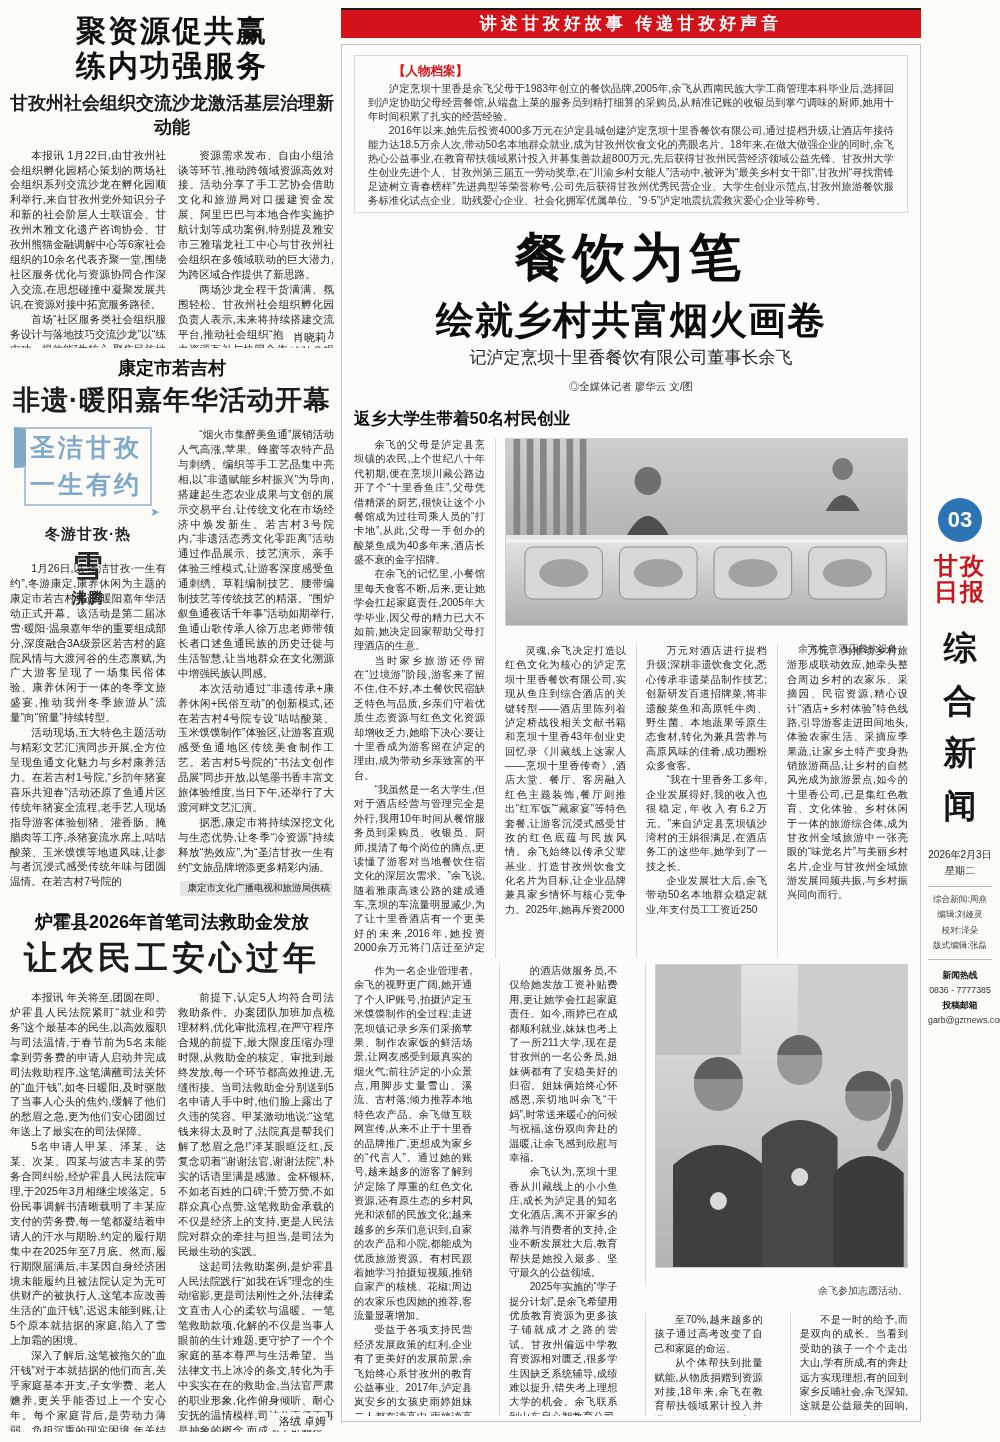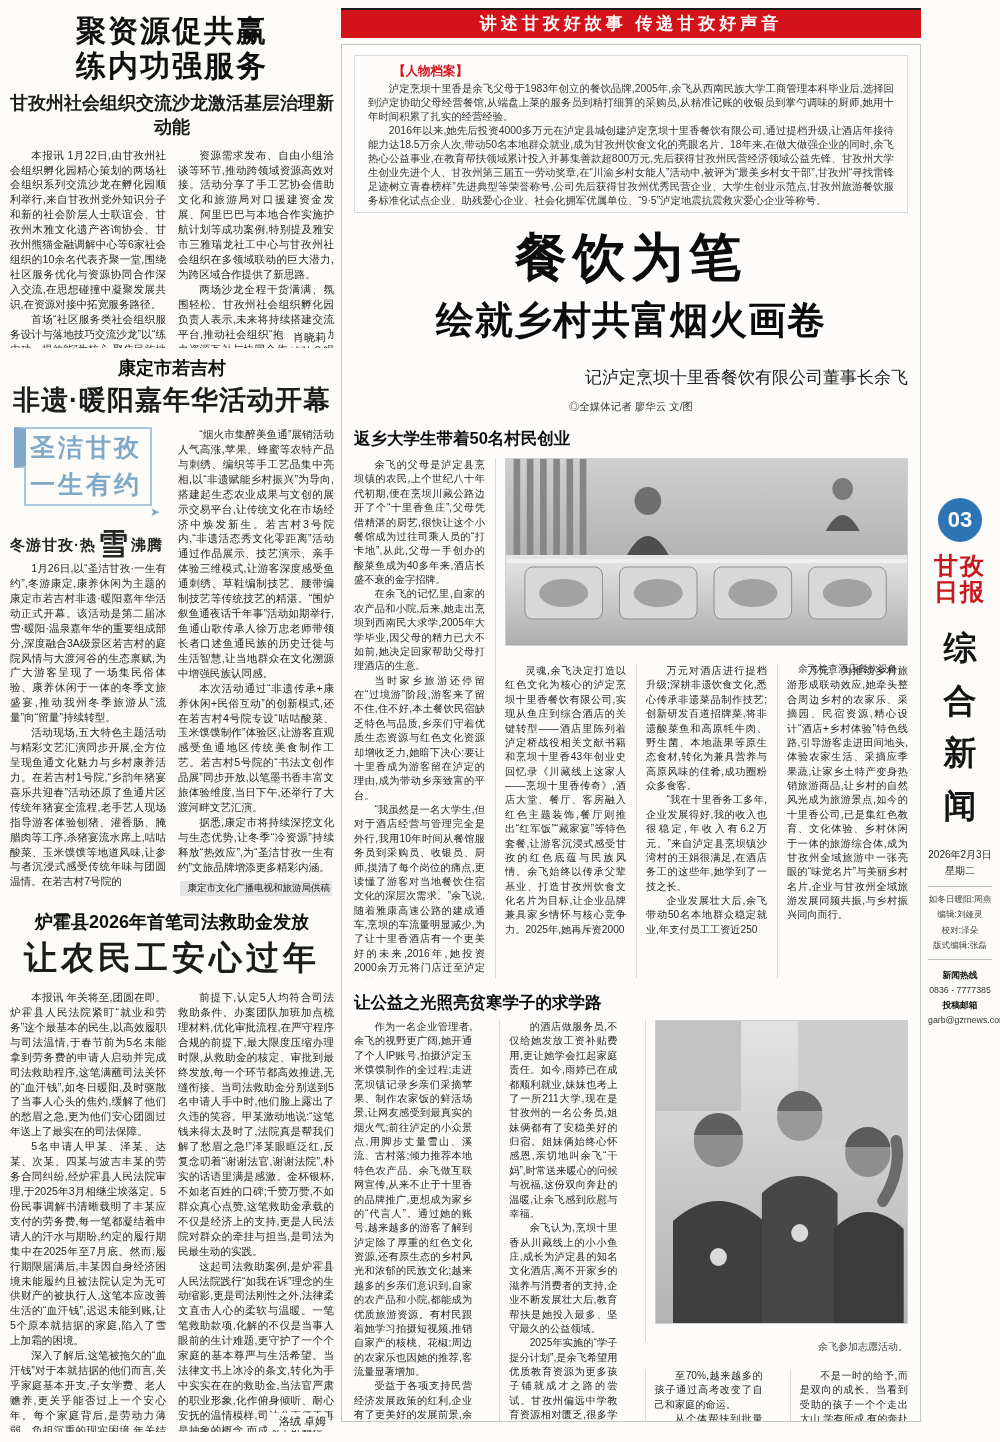--- a/index.html
+++ b/index.html
@@ -24,34 +24,34 @@
   .textcol p { margin:0; text-indent:2em; }
   .byline-abs { position:absolute; right:6px; bottom:2px; font-size:11px; background:#fcfbf7; padding:1px 2px 1px 10px; color:#222; }
   .credit-abs { position:absolute; right:2px; bottom:2px; font-size:9.5px; background:#e5e5e5; padding:1px 2px 1px 8px; color:#222; }
   
   .sj-logo { height:128px; margin-bottom:6px; position:relative; }
   .sj-line { display:inline-block; font-size:25px; letter-spacing:3px; color:#7fa8c9; font-weight:600;
              border:2px solid #a9c6dc; padding:1px 8px 1px 4px; background:#fcfbf7; }
   .sj-line1 { border-left:12px solid #7fa8c9; margin-left:4px; }
   .sj-line2 { margin-left:14px; margin-top:-2px; border-top:none; }
   .sj-arrow { color:#7fa8c9; font-size:12px; display:block; text-align:right; margin:-2px 6px 0 0; }
-  .sj-slogan { font-size:15px; font-weight:800; margin-top:3px; letter-spacing:1px; display:flex; align-items:center; }
+  .sj-slogan { font-size:15px; font-weight:800; margin-top:3px; letter-spacing:1px; display:flex; align-items:center;flex-direction:column; }
   .sj-snow { font-size:30px; font-weight:800; margin:0 2px; font-family:"Liberation Serif", serif; }
   
   .main-region { position:absolute; left:341px; top:8px; width:580px; }
   .banner { height:28px; background:#d3121a; border-top:2px solid #1b1b1b; color:#fff; text-align:center;
             font-size:17px; font-weight:800; line-height:27px; letter-spacing:4px; }
   .main-box { margin-top:6px; border:1px solid #c6c6c6; height:1378px; padding:10px 12px; background:#fdfcfa;
               overflow:hidden; box-sizing:border-box; }
   .profile-box { border:1px solid #dadada; padding:7px 13px; height:158px; overflow:hidden; box-sizing:border-box; }
   .profile-label { color:#d3121a; font-weight:700; font-size:12.5px; text-indent:2em; margin-bottom:2px; }
   .profile-box p { margin:0; font-size:10.4px; line-height:1.34; text-align:justify; text-indent:2em; color:#333; }
   .hl1 { font-size:52px; font-weight:900; text-align:center; letter-spacing:6px; margin-top:10px; color:#0c0c0c; }
   .hl2 { font-size:38px; font-weight:900; text-align:center; letter-spacing:1px; margin-top:2px; color:#0c0c0c; }
-  .subhead { font-size:17px; text-align:right; margin-top:20px; color:#222; font-family:"Liberation Serif", serif; }
+  .subhead { font-size:17px; text-align:center; margin-top:0; color:#222; font-family:"Liberation Serif", serif; }
   .mbyline { font-size:10.5px; text-align:center; margin-top:11px; color:#333; }
   .sec-title { font-size:16.5px; font-weight:800; margin-top:14px; color:#0e0e0e; }
   .sec-grid { display:grid; grid-template-columns:repeat(4,1fr); column-gap:10px; margin-top:8px; overflow:hidden; }
   .sec1-grid { grid-template-rows:206px 1fr; height:520px; }
   .sec2-grid { grid-template-rows:322px 1fr; height:452px; margin-top:6px;gap:27px; }
   .mcol { font-size:10.2px; line-height:1.41; text-align:justify; color:#262626; min-width:0; overflow:hidden; }
   .mcol p { margin:0; text-indent:2em; }
   .rule-l { border-left:1px solid #ddd9d2; padding-left:9px; }
   .photo-block { min-width:0; }
   .photo-frame { border:1px solid #cfcfcf; background:#c4c4c4; overflow:hidden; }
@@ -169,21 +169,21 @@
 
       <div class="hl1">餐饮为笔</div>
       <div class="hl2">绘就乡村共富烟火画卷</div>
       <div class="subhead">记泸定烹坝十里香餐饮有限公司董事长余飞</div>
       <div class="mbyline">◎全媒体记者 廖华云 文/图</div>
 
       <div class="sec-title">返乡大学生带着50名村民创业</div>
       <div class="sec-grid sec1-grid">
         <div class="mcol s1-colA">
             <p>余飞的父母是泸定县烹坝镇的农民,上个世纪八十年代初期,便在烹坝川藏公路边开了个“十里香鱼庄”,父母凭借精湛的厨艺,很快让这个小餐馆成为过往司乘人员的“打卡地”,从此,父母一手创办的酸菜鱼成为40多年来,酒店长盛不衰的金字招牌。</p>
-            <p>在余飞的记忆里,自家的农产品和小院,后来,她走出烹坝到西南民大求学,2005年大学毕业,因父母的精力已大不如前,她决定回家帮助父母打理酒店的生意。</p>
+            <p>在余飞的记忆里,小餐馆里每天食客不断,后来,更让她学会扛起家庭责任,2005年大学毕业,因父母的精力已大不如前,她决定回家帮助父母打理酒店的生意。</p>
             <p>当时家乡旅游还停留在“过境游”阶段,游客来了留不住,住不好,本土餐饮民宿缺乏特色与品质,乡亲们守着优质生态资源与红色文化资源却增收乏力,她暗下决心:要让十里香成为游客留在泸定的理由,成为带动乡亲致富的平台。</p>
             <p>“我虽然是一名大学生,但对于酒店经营与管理完全是外行,我用10年时间从餐馆服务员到采购员、收银员、厨师,摸清了每个岗位的痛点,更读懂了游客对当地餐饮住宿文化的深层次需求。”余飞说,随着雅康高速公路的建成通车,烹坝的车流量明显减少,为了让十里香酒店有一个更美好的未来,2016年,她投资2000余万元将门店迁至泸定县城。</p>
           </div>
         <div class="photo-block s1-photo rule-l">
           <div class="photo-frame">
             <svg viewBox="0 0 424 186" preserveAspectRatio="none">
               <defs>
                 <linearGradient id="g1" x1="0" y1="0" x2="0" y2="1">
                   <stop offset="0" stop-color="#cfcfcf"></stop>
                     <stop offset="1" stop-color="#9a9a9a"></stop>
@@ -228,21 +228,20 @@
         <div class="mcol rule-l">
             <p>万元对酒店进行提档升级;深耕非遗饮食文化,悉心传承非遗菜品制作技艺;创新研发百道招牌菜,将非遗酸菜鱼和高原牦牛肉、野生菌、本地蔬果等原生态食材,转化为兼具营养与高原风味的佳肴,成功圈粉众多食客。</p>
             <p>“我在十里香务工多年,企业发展得好,我的收入也很稳定,年收入有6.2万元。”来自泸定县烹坝镇沙湾村的王娟很满足,在酒店务工的这些年,她学到了一技之长。</p>
             <p>企业发展壮大后,余飞带动50名本地群众稳定就业,年支付员工工资近250</p>
           </div>
         <div class="mcol rule-l">
             <p>万元。为推动乡村旅游形成联动效应,她牵头整合周边乡村的农家乐、采摘园、民宿资源,精心设计“酒店+乡村体验”特色线路,引导游客走进田间地头,体验农家生活、采摘应季果蔬,让家乡土特产变身热销旅游商品,让乡村的自然风光成为旅游景点,如今的十里香公司,已是集红色教育、文化体验、乡村休闲于一体的旅游综合体,成为甘孜州全域旅游中一张亮眼的“味觉名片”与美丽乡村名片,企业与甘孜州全域旅游发展同频共振,与乡村振兴同向而行。</p>
           </div>
       </div>
 
-      <div class="sec-title sec2-title">让公益之光照亮贫寒学子的求学路</div>
       <div class="sec-grid sec2-grid">
         <div class="mcol s2-colA">
             <p>作为一名企业管理者,余飞的视野更广阔,她开通了个人IP账号,拍摄泸定玉米馍馍制作的全过程;走进烹坝镇记录乡亲们采摘苹果、制作农家饭的鲜活场景,让网友感受到最真实的烟火气;前往泸定的小众景点,用脚步丈量雪山、溪流、古村落;倾力推荐本地特色农产品。余飞做互联网宣传,从来不止于十里香的品牌推广,更想成为家乡的“代言人”。通过她的账号,越来越多的游客了解到泸定除了厚重的红色文化资源,还有原生态的乡村风光和浓郁的民族文化;越来越多的乡亲们意识到,自家的农产品和小院,都能成为优质旅游资源。有村民跟着她学习拍摄短视频,推销自家产的核桃、花椒;周边的农家乐也因她的推荐,客流量显著增加。</p>
             <p>受益于各项支持民营经济发展政策的红利,企业有了更美好的发展前景,余飞始终心系甘孜州的教育公益事业。2017年,泸定县岚安乡的女孩史雨婷姐妹二人都在读高中,雨婷读高三那年,母亲不幸身患重病离世,并留下高额债务,余飞多次登门慰问;雨婷考上大学后,她每月资助1000元生活费,每到假期,余飞让雨婷在自己</p>
           </div>
         <div class="mcol s2-colB rule-l">
             <p>的酒店做服务员,不仅给她发放工资补贴费用,更让她学会扛起家庭责任。如今,雨婷已在成都顺利就业,妹妹也考上了一所211大学,现在是甘孜州的一名公务员,姐妹俩都有了安稳美好的归宿。姐妹俩始终心怀感恩,亲切地叫余飞“干妈”,时常送来暖心的问候与祝福,这份双向奔赴的温暖,让余飞感到欣慰与幸福。</p>
             <p>余飞认为,烹坝十里香从川藏线上的小小鱼庄,成长为泸定县的知名文化酒店,离不开家乡的滋养与消费者的支持,企业不断发展壮大后,教育帮扶是她投入最多、坚守最久的公益领域。</p>
             <p>2025年实施的“学子提分计划”,是余飞希望用优质教育资源为更多孩子铺就成才之路的尝试。甘孜州偏远中学教育资源相对匮乏,很多学生因缺乏系统辅导,成绩难以提升,错失考上理想大学的机会。余飞联系到山东启心智教育公司,筹集357万余元,为甘孜县罗布林第一中学、道孚中学等11所中学的264名高三学生,捐赠了多学科全套提分课程,还邀请专业老师进行线上答疑指导。在捐赠课程的助力下,甘孜县罗布林第一中学的本科上线率从原来的45%提升</p>
           </div>
@@ -289,21 +288,21 @@
 
   <div class="sidebar">
     <div class="pagenum">03</div>
     <div class="masthead">甘孜日报</div>
     <div class="sec-vert">综合新闻</div>
     <div class="date-blk">
       <div>2026年2月3日</div>
       <div>星期二</div>
     </div>
     <div class="editors">
-        <p>如冬日暖阳:周燕</p>
+        <p>综合新闻:周燕</p>
         <p>编辑:刘娅灵</p>
         <p>校对:泽朵</p>
         <p>版式编辑:张磊</p>
       </div>
     <div class="contact">
       <div class="lbl">新闻热线</div>
       <div>0836 - 7777385</div>
       <div class="lbl">投稿邮箱</div>
       <div>garb@gzrnews.com</div>
     </div>

